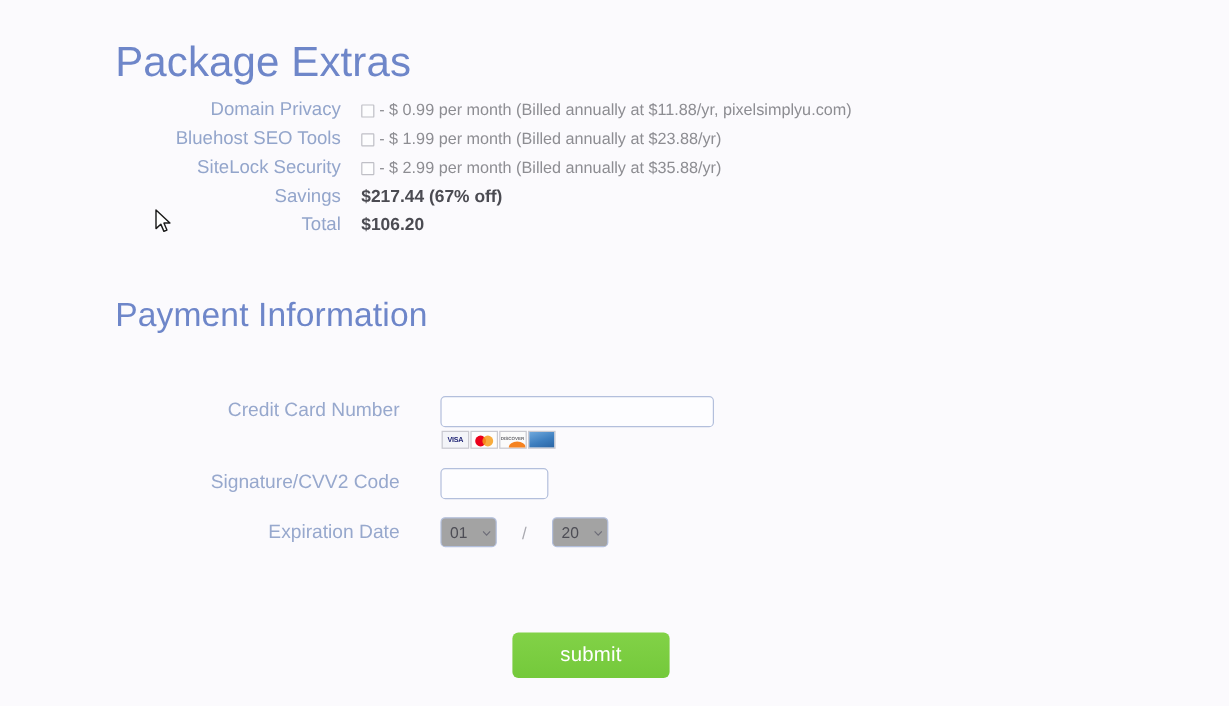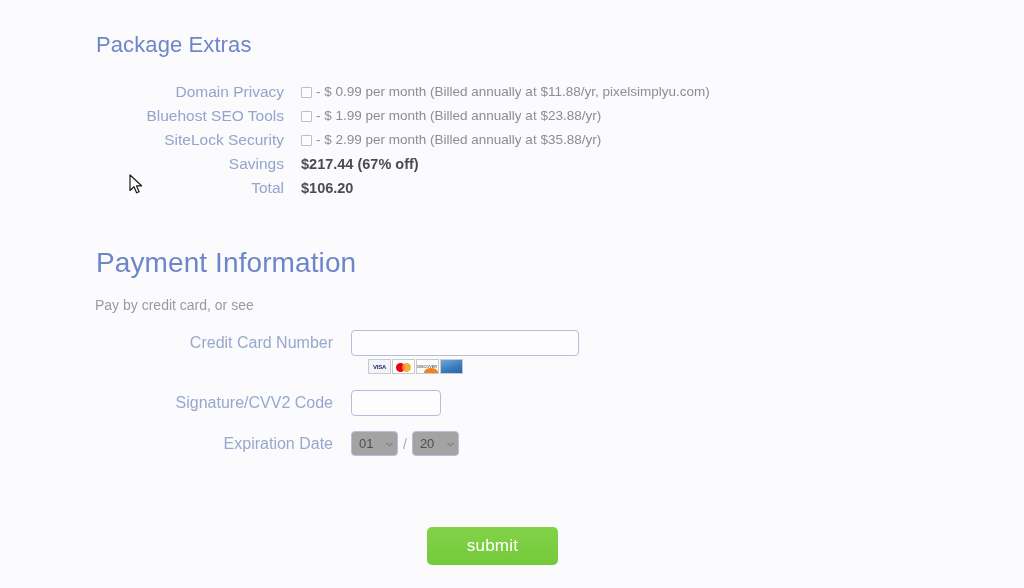--- a/index.html
+++ b/index.html
@@ -17,21 +17,21 @@
   }
 
   
   .section-heading {
     position: absolute;
     color: #6e86c9;
     font-weight: 400;
     letter-spacing: 0.1px;
     white-space: nowrap;
   }
-  #pkg-heading { left: 96px; top: 32px; font-size: 22px; }
+  #pkg-heading { left: 96px; top: 32px; font-size: 35px; }
   #pay-heading { left: 96px; top: 247px; font-size: 28px; }
 
   #overlay-title {
     position: absolute;
     left: 366px; top: 246px;
     font-size: 27px;
     font-weight: bold;
     color: #53535b;
     letter-spacing: -0.2px;
     white-space: nowrap;
@@ -88,20 +88,21 @@
     flex: 0 0 auto;
     border-radius: 1px;
   }
 
   
   #form { position: absolute; left: 96px; top: 330px; }
   .form-row {
     display: flex;
     align-items: center;
     margin-bottom: 0;
+    gap: 16px;
   }
   .form-label {
     width: 255px;
     text-align: right;
     padding-right: 18px;
     font-size: 16px;
     color: #97a8cd;
     white-space: nowrap;
   }
   .text-input {
@@ -257,21 +258,20 @@
 
     <div class="extras-row">
       <div class="extras-label">Total</div>
       <div class="extras-value bold">$106.20</div>
     </div>
   </div>
 
   <div class="section-heading" id="pay-heading">Payment Information</div>
 
 
-  <div id="pay-sub">Pay by credit card, or see</div>
 
   <div id="form">
 
     <div class="form-row" style="margin-bottom:34px;">
       <div class="form-label">Credit Card Number</div>
       <input class="text-input" id="cc-number" type="text" placeholder="" style="">
     </div>
 
     <div class="form-row" style="margin-bottom:15px;">
       <div class="form-label">Signature/CVV2 Code</div>

